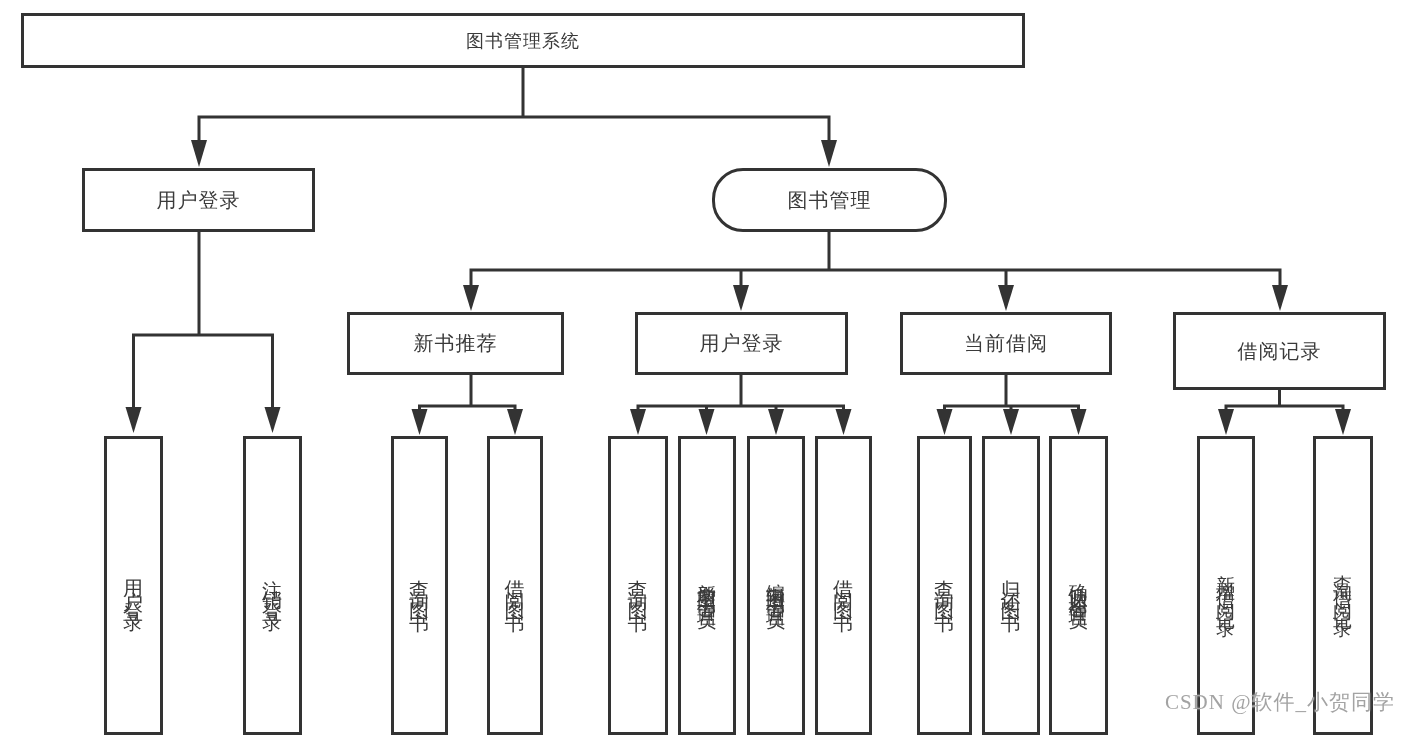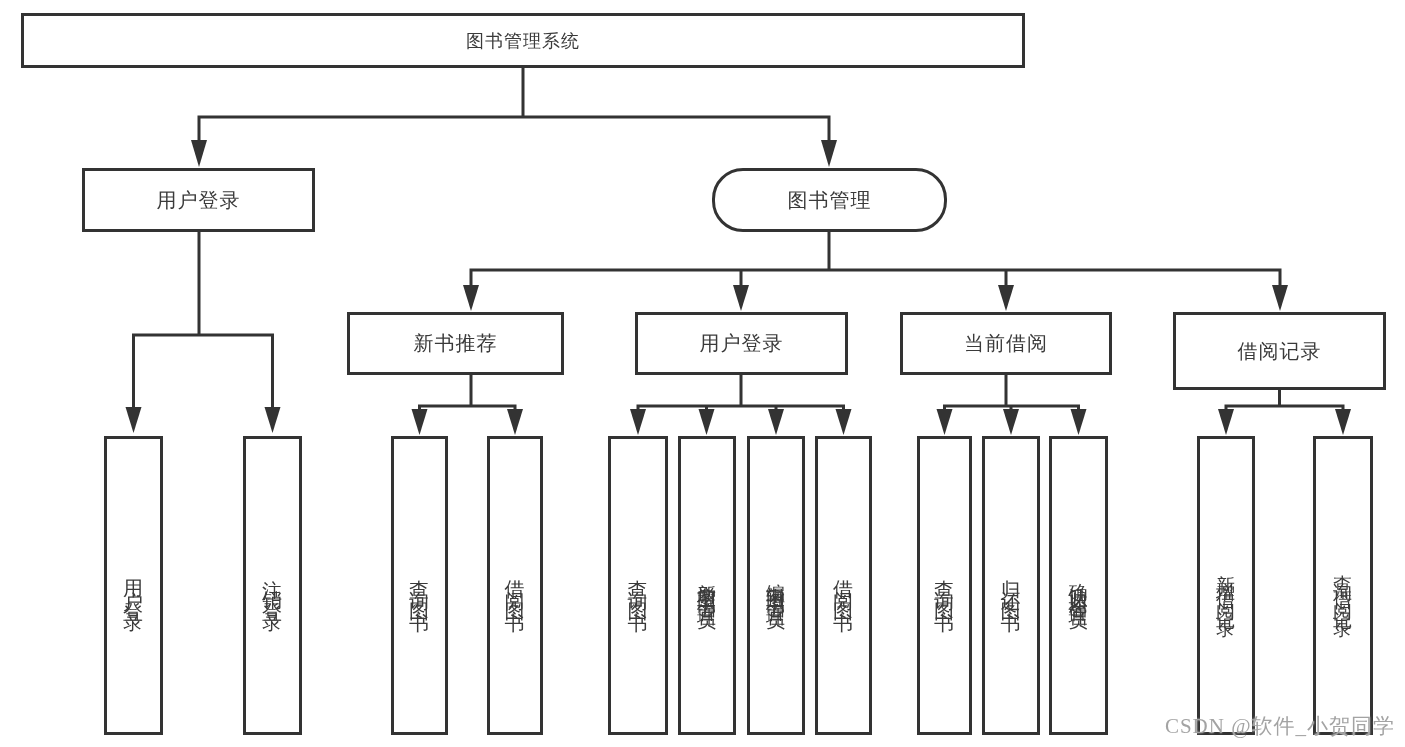--- a/index.html
+++ b/index.html
@@ -34,21 +34,21 @@
     font-size: 20px;
     letter-spacing: 11px;
     line-height: 1;
     white-space: nowrap;
   }
   .vbox.mid span { font-size: 19px; letter-spacing: 9px; }
   .vbox.tight span { font-size: 19px; letter-spacing: 4px; }
   #watermark {
     position: absolute;
     right: 10px;
-    top: 712px;
+    top: 688px;
     font-size: 21px;
     color: #a3a3a3;
     letter-spacing: 1px;
     text-shadow: 0 0 2px #ffffff;
     white-space: nowrap;
     text-align: center;
   }
 </style>
 </head>
 <body>

